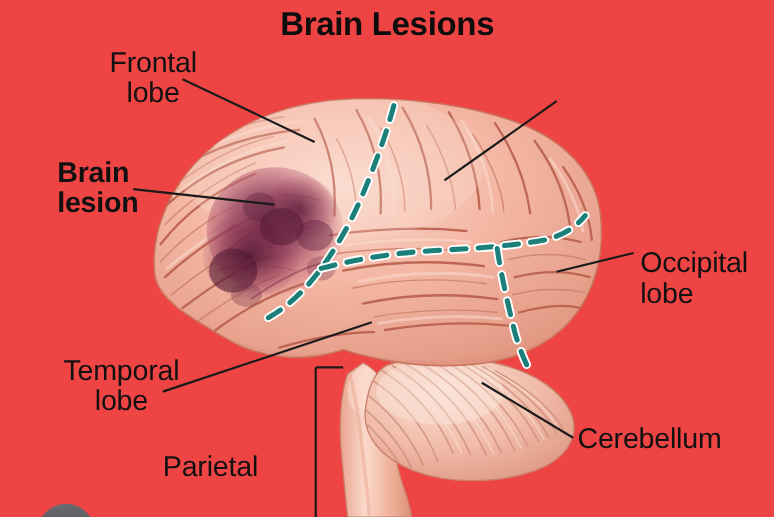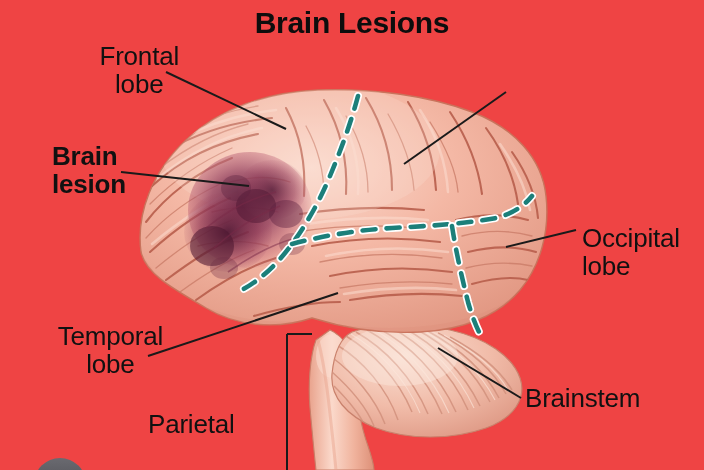--- a/index.html
+++ b/index.html
@@ -308,15 +308,15 @@
 
 
   <div class="label left" id="lbl-occipital">Occipital
 lobe</div>
 
   <div class="label right" id="lbl-temporal">Temporal
 lobe</div>
 
   <div class="label left" id="lbl-brainstem">Parietal</div>
 
-  <div class="label left" id="lbl-cerebellum">Brainstem</div>
+  <div class="label left" id="lbl-cerebellum">Cerebellum</div>
 
 </div>
 
 </body></html>

